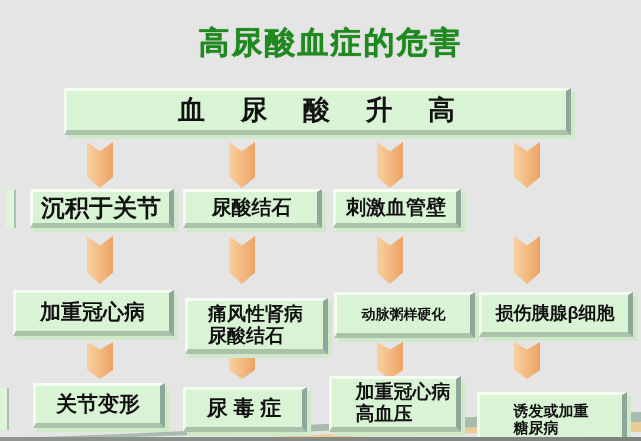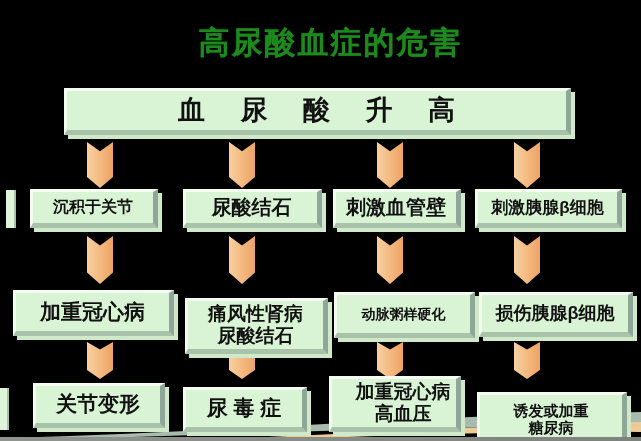--- a/index.html
+++ b/index.html
@@ -3,21 +3,21 @@
 <meta charset="utf-8">
 <style>
   html,body{margin:0;padding:0;}
   body{
     font-family:"Liberation Sans","DejaVu Sans",sans-serif;
     background:#ffffff;
   }
   .slide{
     position:relative;
     width:641px;height:441px;
-    background:#000000;
+    background:#e5e5e5;
     overflow:hidden;
   }
   .title{
     position:absolute;
     left:0;right:0;top:22px;
     margin:0;
     text-align:center;
     transform:translateX(10px);
     font-size:31px;
     font-weight:bold;
@@ -31,21 +31,21 @@
     box-sizing:border-box;
     background:#d9f4d4;
     border-top:3px solid #f5fdf1;
     border-left:3px solid #f2fbed;
     border-right:5px solid #8fa79a;
     border-bottom:5px solid #a9c3ab;
     box-shadow:4px 4px 0 #cfe9c9;
     display:flex;
     align-items:center;
     justify-content:center;
-    text-align:center;
+    text-align:left;
     font-weight:bold;
     color:#111;
     z-index:2;
   }
   .box .txt{
     white-space:pre-line;
     line-height:1.15;
   }
   .root-box .txt{
     font-size:27px;
@@ -91,31 +91,28 @@
 
   <div class="box root-box" style="left:64px;top:88px;width:507px;height:47px;">
     <span class="txt">血 尿 酸 升 高</span>
   </div>
 
   <div class="arrow ar-a c1"></div>
   <div class="arrow ar-a c2"></div>
   <div class="arrow ar-a c3"></div>
   <div class="arrow ar-a c4"></div>
 
-  <div class="box" style="left:30px;top:189px;width:128px;height:39px;font-size:16px;">
+  <div class="box" style="left:30px;top:189px;width:144px;height:39px;font-size:24px;">
     <span class="txt">沉积于关节</span>
   </div>
   <div class="box" style="left:183px;top:189px;width:139px;height:39px;font-size:20px;">
     <span class="txt">尿酸结石</span>
   </div>
   <div class="box" style="left:333px;top:189px;width:128px;height:39px;font-size:20px;">
     <span class="txt">刺激血管壁</span>
-  </div>
-  <div class="box" style="left:475px;top:189px;width:147px;height:39px;font-size:17px;">
-    <span class="txt">刺激胰腺β细胞</span>
   </div>
 
   <div class="arrow ar-b c1"></div>
   <div class="arrow ar-b c2"></div>
   <div class="arrow ar-b c3"></div>
   <div class="arrow ar-b c4"></div>
 
   <div class="box" style="left:13px;top:290px;width:161px;height:46px;font-size:21px;">
     <span class="txt">加重冠心病</span>
   </div>

